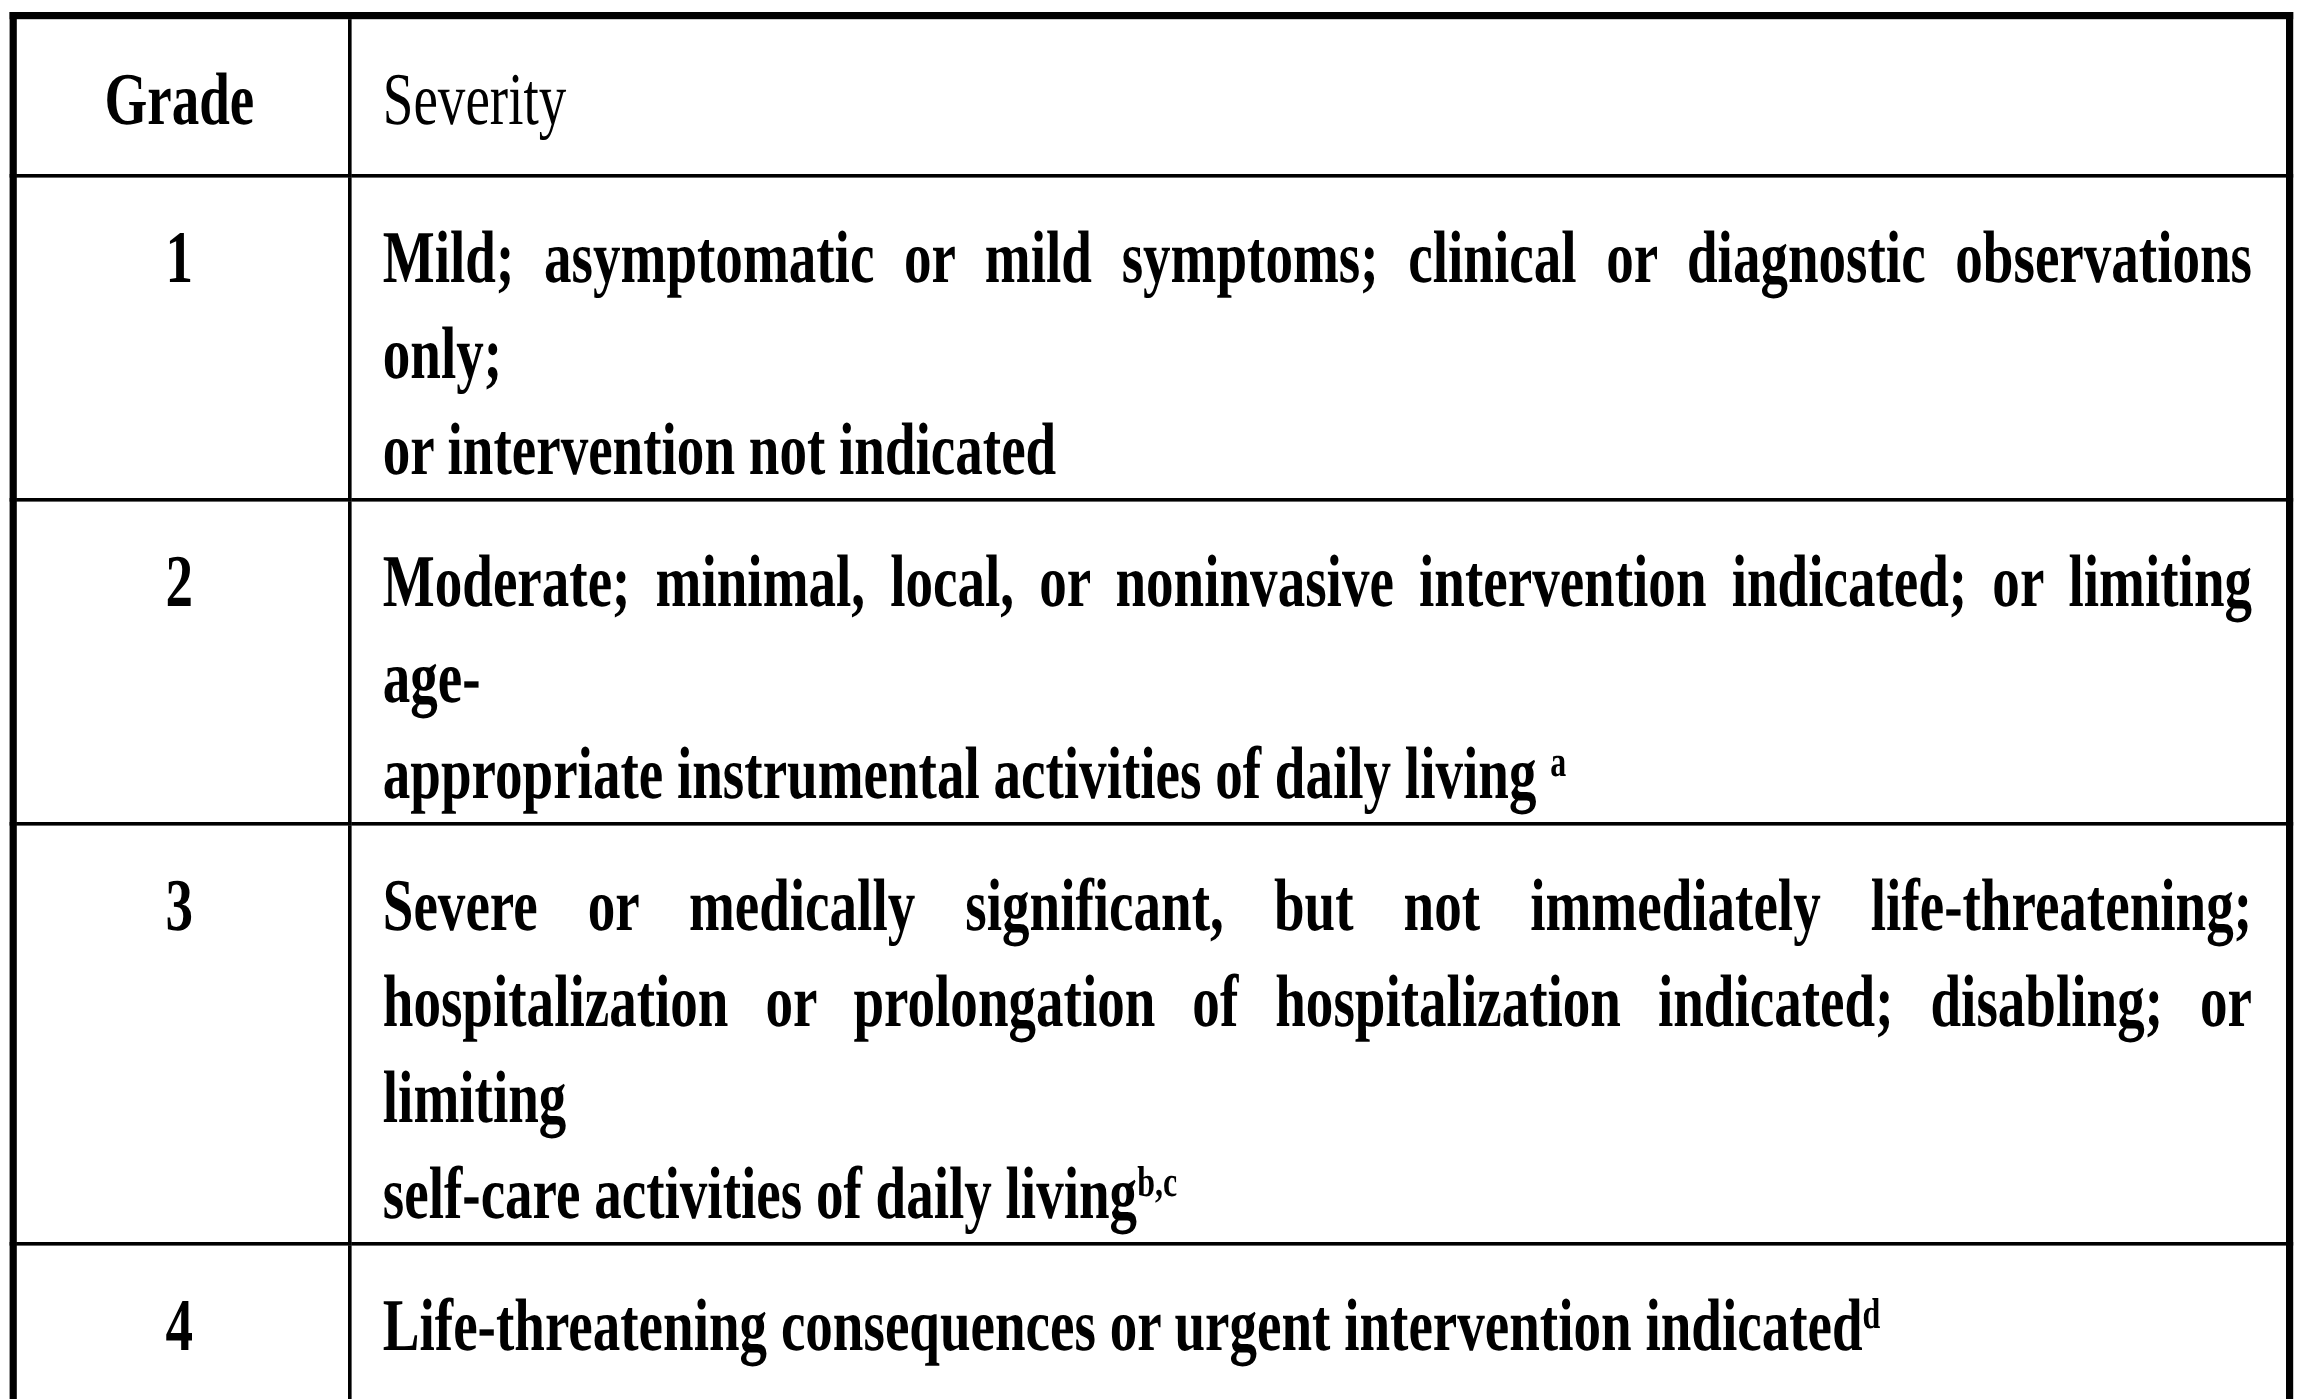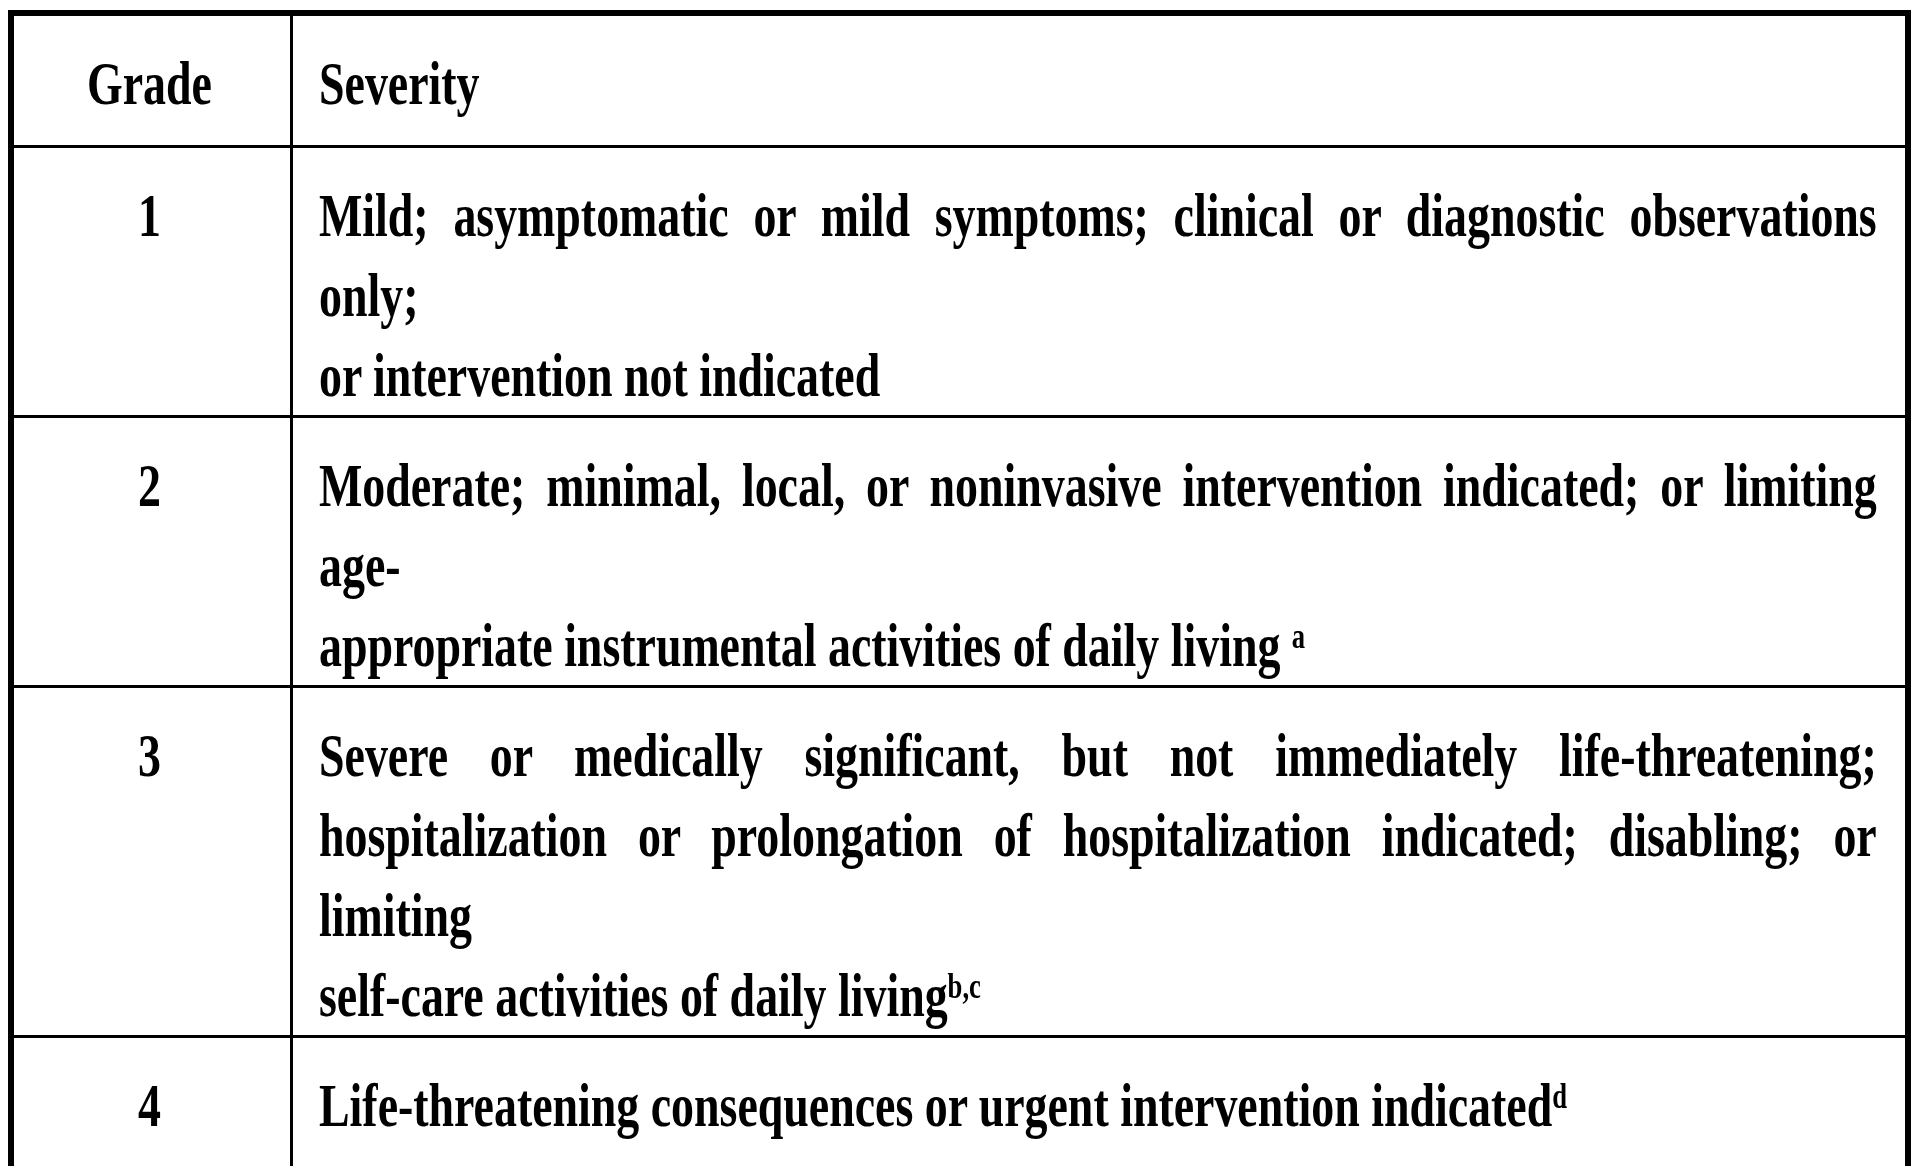--- a/index.html
+++ b/index.html
@@ -32,21 +32,21 @@
     text-align: left;
   }
   td.grade-cell, th.grade-head {
     padding-top: 27px;
     font-weight: bold;
   }
   td.sev-cell, th.sev-head {
     padding: 27px 30px 0 26px;
     font-weight: bold;
   }
-  th.sev-head { font-weight: bold; }
+  th.sev-head { font-weight: normal; }
   
   .inner {
     transform: scaleX(0.74);
     transform-origin: left top;
   }
   .grade-cell .inner, .grade-head .inner {
     width: 366px;          
     text-align: center;
   }
   .sev-cell .inner, .sev-head .inner {

